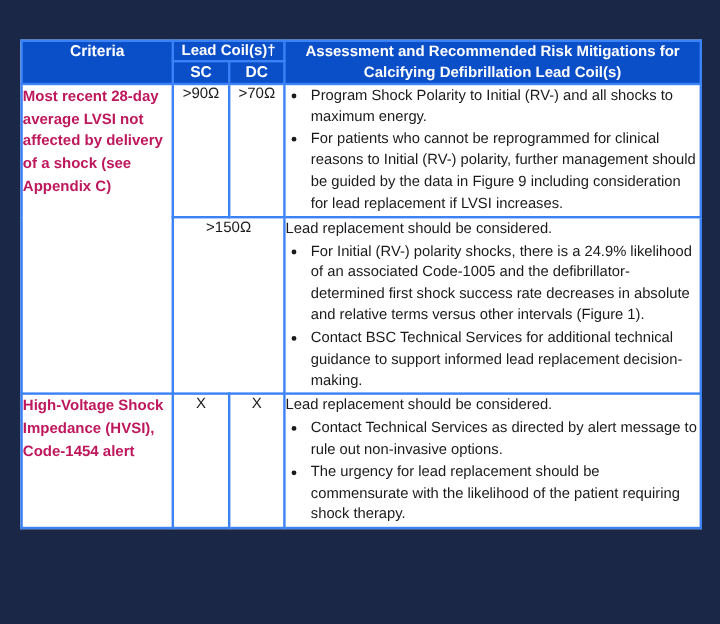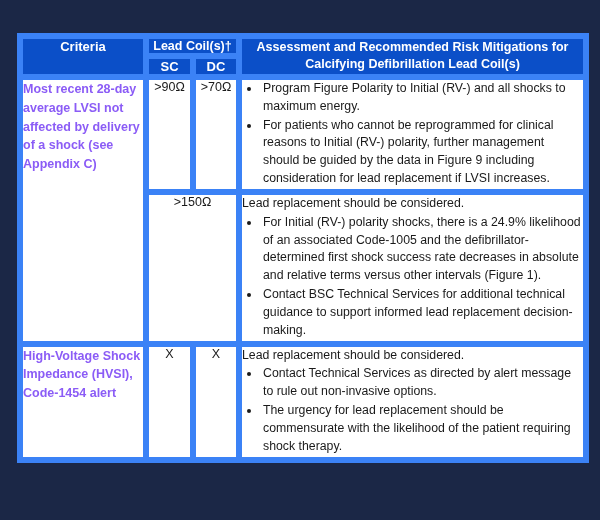--- a/index.html
+++ b/index.html
@@ -25,21 +25,21 @@
     width: 566px;
   }
   table.risk-table {
     width: 566px;
     border-collapse: collapse;
     background: #ffffff;
     table-layout: fixed;
   }
   table.risk-table td,
   table.risk-table th {
-    border: 6px solid #3b82f6;
+    border: 2px solid #3b82f6;
     vertical-align: top;
     padding: 0;
   }
   
   thead th {
     background: #0b4fc8;
     color: #ffffff;
     border-color: #0b4fc8;
     text-align: center;
     vertical-align: middle;
@@ -63,21 +63,21 @@
     font-size: 13px;
     padding: 5px 4px;
   }
   th.h-sc {
     border-right: 1px solid #2f6bd4;
   }
   
   td.criteria-cell {
     font-size: 12.5px;
     font-weight: bold;
-    color: #8b5cf6;
+    color: #be185d;
     line-height: 1.5;
     padding: 10px 9px 10px 9px;
     vertical-align: middle;
   }
   td.coil-cell {
     font-size: 12.5px;
     color: #1a1a1a;
     text-align: center;
     vertical-align: middle;
     padding: 6px 2px;
@@ -132,21 +132,21 @@
         </tr>
       </thead>
       <tbody>
 
         <tr>
           <td class="criteria-cell" rowspan="2">Most recent 28-day average LVSI not affected by delivery of a shock (see Appendix C)</td>
           <td class="coil-cell">&gt;90Ω</td>
           <td class="coil-cell">&gt;70Ω</td>
           <td class="assess-cell">
             <ul class="bullets">
-              <li>Program Figure Polarity to Initial (RV-) and all shocks to maximum energy.</li>
+              <li>Program Shock Polarity to Initial (RV-) and all shocks to maximum energy.</li>
               <li>For patients who cannot be reprogrammed for clinical reasons to Initial (RV-) polarity, further management should be guided by the data in Figure 9 including consideration for lead replacement if LVSI increases.</li>
             </ul>
           </td>
         </tr>
 
         <tr>
           <td class="coil-cell" colspan="2">&gt;150Ω</td>
           <td class="assess-cell">
             <p class="lead-line">Lead replacement should be considered.</p>
             <ul class="bullets">

